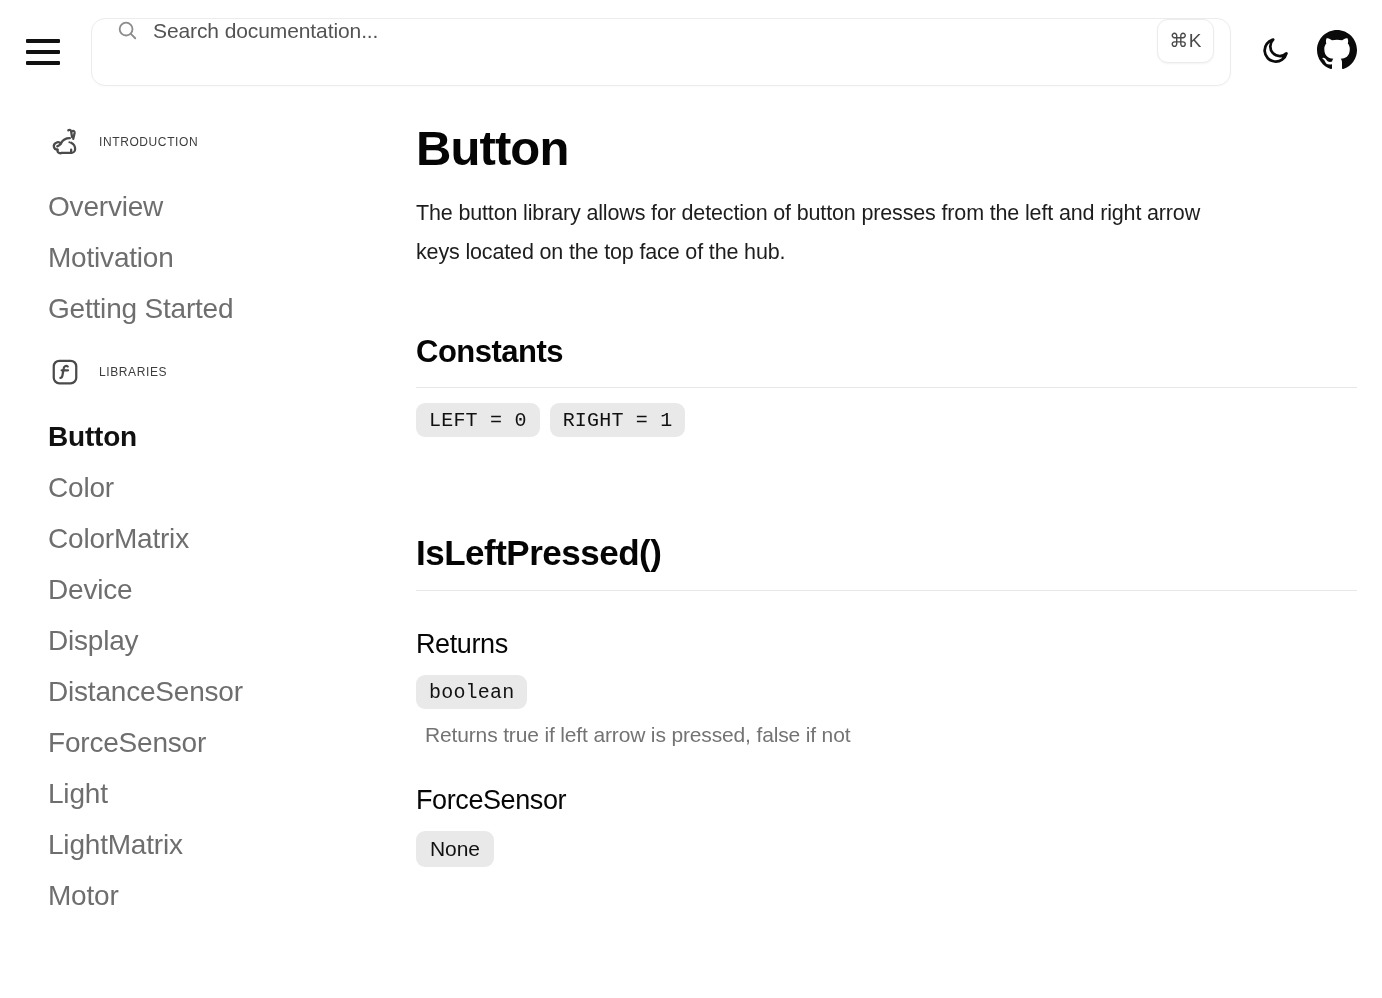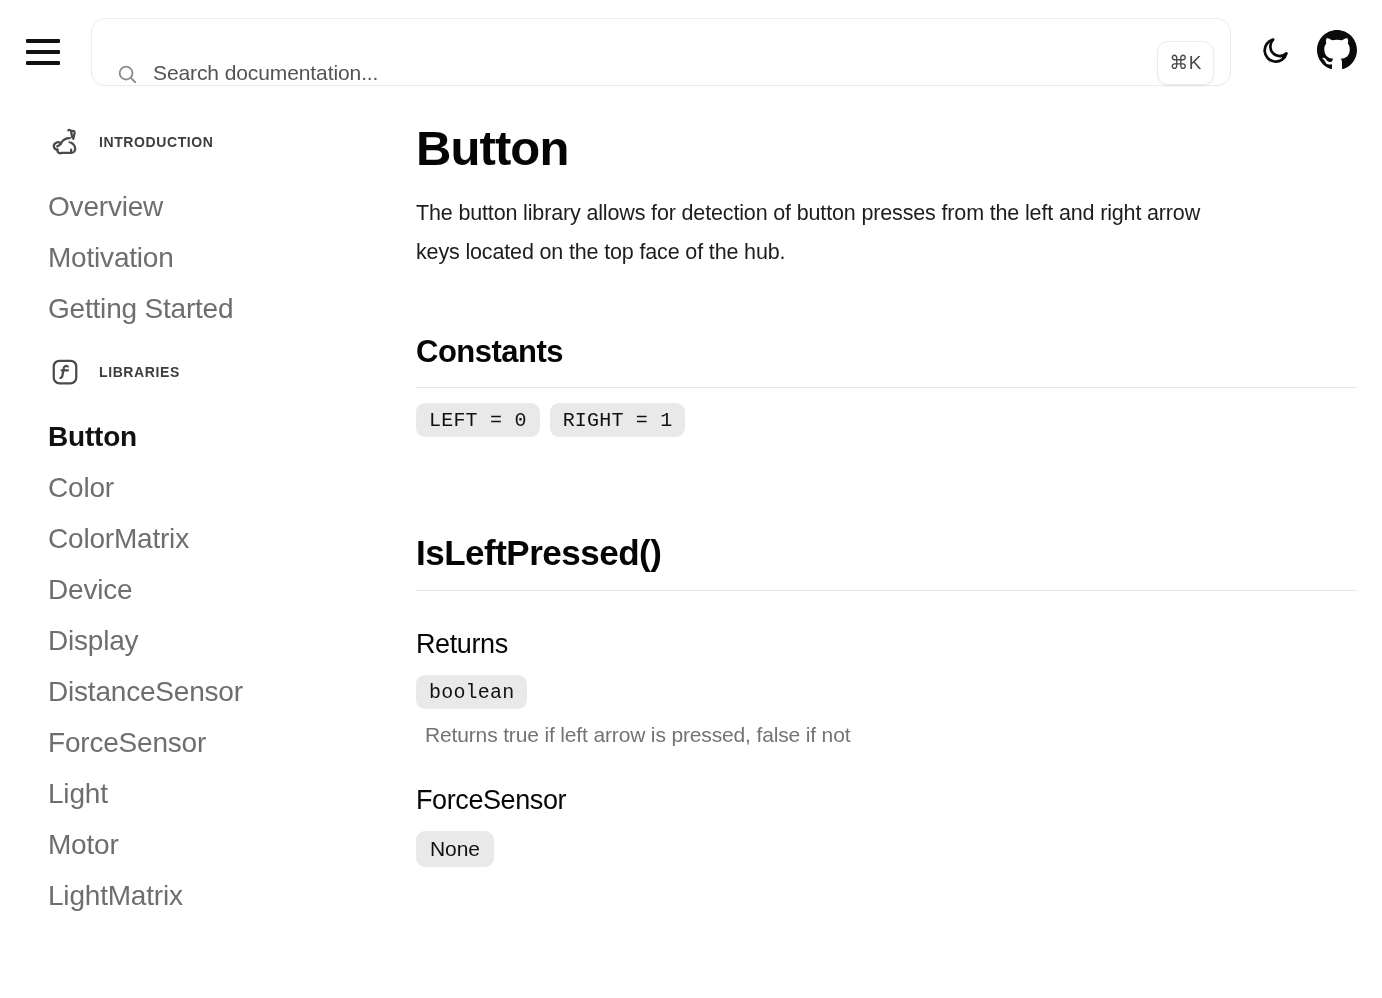--- a/index.html
+++ b/index.html
@@ -34,21 +34,21 @@
     background: #111111;
     border-radius: 1px;
   }
   .search-wrap {
     margin-left: 31px;
     width: 1140px; height: 68px;
     border: 1px solid #ececec;
     border-radius: 14px;
     background: #ffffff;
     display: flex;
-    align-items: flex-end;
+    align-items: flex-start;
     padding: 0 16px 0 24px;
     box-shadow: 0 1px 2px rgba(0,0,0,0.02);
   }
   .search-icon { width: 22px; height: 22px; flex: 0 0 auto; color: #8c8c8c; }
   .search-input {
     flex: 1 1 auto;
     border: none; outline: none;
     font-family: "Liberation Sans", sans-serif;
     font-size: 21px;
     color: #3f3f3f;
@@ -105,22 +105,22 @@
     height: 34px;
     margin-bottom: 22px;
   }
   .nav-section-head .sect-icon {
     width: 34px; height: 34px;
     display: flex; align-items: center; justify-content: center;
     color: #4a4a4a;
     flex: 0 0 auto;
   }
   .nav-section-title {
-    font-size: 14px;
-    font-weight: bold;
+    font-size: 12px;
+    font-weight: normal;
     letter-spacing: 0.6px;
     color: #3d3d3d;
   }
   .nav-link {
     display: block;
     font-size: 28px;
     color: #6e6e6e;
     line-height: 51px;
     height: 51px;
     letter-spacing: -0.2px;
@@ -299,22 +299,22 @@
     </div>
 
     <a class="nav-link active">Button</a>
     <a class="nav-link">Color</a>
     <a class="nav-link">ColorMatrix</a>
     <a class="nav-link">Device</a>
     <a class="nav-link">Display</a>
     <a class="nav-link">DistanceSensor</a>
     <a class="nav-link">ForceSensor</a>
     <a class="nav-link">Light</a>
+    <a class="nav-link">LightMatrix</a>
     <a class="nav-link">Motor</a>
-    <a class="nav-link">LightMatrix</a>
   </nav>
 
   <main class="content">
 
     <h1 class="page-title">Button</h1>
 
     <p class="page-desc">The button library allows for detection of button presses from the left and right arrow keys located on the top face of the hub.</p>
 
     <section class="section">
       <h2 class="section-h2">Constants</h2>

